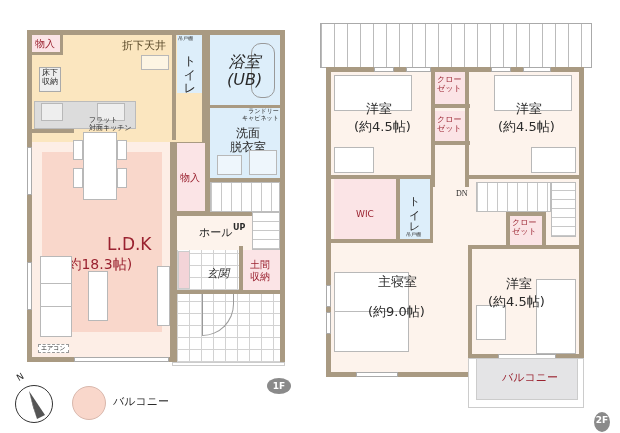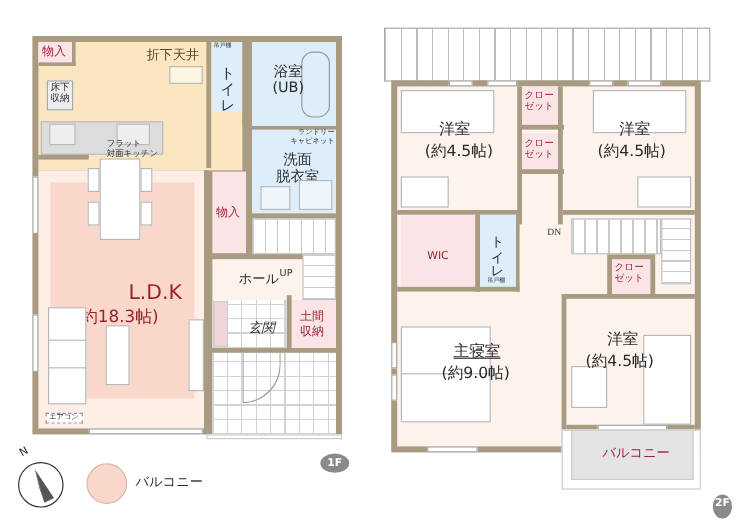--- a/index.html
+++ b/index.html
@@ -75,21 +75,21 @@
   <div class="abs wall" style="left:143px;top:112px;width:4px;height:220px;"></div>
 
   <div class="abs" style="left:150px;top:5px;width:25px;height:58px;background:#ddeefa;"></div>
   <div class="lbl dark" style="left:151px;top:6px;font-size:5px;">吊戸棚</div>
   <div class="lbl dark" style="left:155px;top:17px;font-size:12px;writing-mode:vertical-rl;">トイレ</div>
   <div class="abs wall" style="left:145px;top:5px;width:4px;height:105px;"></div>
   <div class="abs wall" style="left:175px;top:5px;width:4px;height:70px;"></div>
 
   <div class="abs" style="left:183px;top:5px;width:70px;height:70px;background:#ddeefa;"></div>
   <div class="abs" style="left:224px;top:13px;width:24px;height:55px;border:1px solid #999;border-radius:10px;"></div>
-  <div class="lbl dark" style="left:200px;top:23px;font-size:12px;white-space:pre;">浴室
+  <div class="lbl dark" style="left:200px;top:23px;font-size:16px;white-space:pre;font-style:italic;">浴室
 (UB)</div>
   <div class="abs wall" style="left:179px;top:75px;width:74px;height:3px;"></div>
 
   <div class="abs" style="left:183px;top:78px;width:70px;height:70px;background:#ddeefa;"></div>
   <div class="lbl dark" style="left:215px;top:78px;font-size:6px;white-space:pre;text-align:right;">ランドリー
 キャビネット</div>
   <div class="lbl dark" style="left:203px;top:97px;font-size:12px;white-space:pre;">洗面
 脱衣室</div>
   <div class="fur" style="left:190px;top:125px;width:25px;height:20px;background:#eef6fc;"></div>
   <div class="fur" style="left:222px;top:120px;width:28px;height:25px;background:#eef6fc;"></div>
@@ -98,21 +98,21 @@
   <div class="abs" style="left:150px;top:113px;width:28px;height:68px;background:#fbe4e6;"></div>
   <div class="lbl red" style="left:153px;top:142px;font-size:10px;">物入</div>
   <div class="abs wall" style="left:178px;top:110px;width:4px;height:75px;"></div>
 
   <div class="stairs" style="left:183px;top:152px;width:70px;height:30px;"></div>
   <div class="stairsv" style="left:225px;top:182px;width:28px;height:38px;"></div>
   <div class="abs wall" style="left:147px;top:182px;width:78px;height:4px;"></div>
 
   <div class="abs" style="left:150px;top:186px;width:75px;height:34px;background:#fdf3ec;"></div>
   <div class="lbl dark" style="left:172px;top:197px;font-size:11px;">ホール</div>
-  <div class="lbl dark" style="left:206px;top:193px;font-size:8px;">UP</div>
+  <div class="lbl dark" style="left:206px;top:193px;font-size:8px;font-weight:bold;">UP</div>
 
   <div class="tile" style="left:150px;top:220px;width:62px;height:40px;"></div>
   <div class="abs" style="left:151px;top:221px;width:12px;height:38px;background:#f3d4d8;border:1px solid #ccc;"></div>
   <div class="lbl dark" style="left:180px;top:238px;font-size:11px;font-style:italic;">玄関</div>
 
   <div class="abs wall" style="left:212px;top:216px;width:4px;height:48px;"></div>
   <div class="abs" style="left:216px;top:220px;width:37px;height:40px;background:#fbe4e6;"></div>
   <div class="lbl red" style="left:223px;top:229px;font-size:10px;white-space:pre;">土間
 収納</div>
   <div class="abs wall" style="left:147px;top:260px;width:108px;height:4px;"></div>
@@ -188,21 +188,21 @@
   <div class="abs wall" style="left:180px;top:145px;width:40px;height:33px;"></div>
   <div class="abs" style="left:184px;top:149px;width:32px;height:29px;background:#fbe4e6;"></div>
   <div class="lbl red" style="left:186px;top:151px;font-size:8px;white-space:pre;">クロー
 ゼット</div>
 
   <div class="abs wall" style="left:143px;top:178px;width:110px;height:4px;"></div>
   <div class="abs wall" style="left:142px;top:178px;width:4px;height:132px;"></div>
 
   <div class="fur" style="left:8px;top:205px;width:75px;height:80px;"></div>
   <div class="abs" style="left:8px;top:244px;width:75px;height:1px;background:#bbb;"></div>
-  <div class="lbl dark" style="left:52px;top:220px;font-size:13px;text-decoration:underline;">主寝室</div>
+  <div class="lbl dark" style="left:52px;top:208px;font-size:13px;">主寝室</div>
   <div class="lbl dark" style="left:42px;top:238px;font-size:13px;">(約9.0帖)</div>
 
   <div class="fur" style="left:210px;top:212px;width:40px;height:75px;"></div>
   <div class="fur" style="left:150px;top:238px;width:30px;height:35px;"></div>
   <div class="lbl dark" style="left:180px;top:210px;font-size:13px;">洋室</div>
   <div class="lbl dark" style="left:162px;top:228px;font-size:13px;">(約4.5帖)</div>
 
   <div class="abs wall" style="left:146px;top:287px;width:107px;height:4px;"></div>
   <div class="win" style="left:172px;top:287px;width:58px;height:5px;"></div>
 

